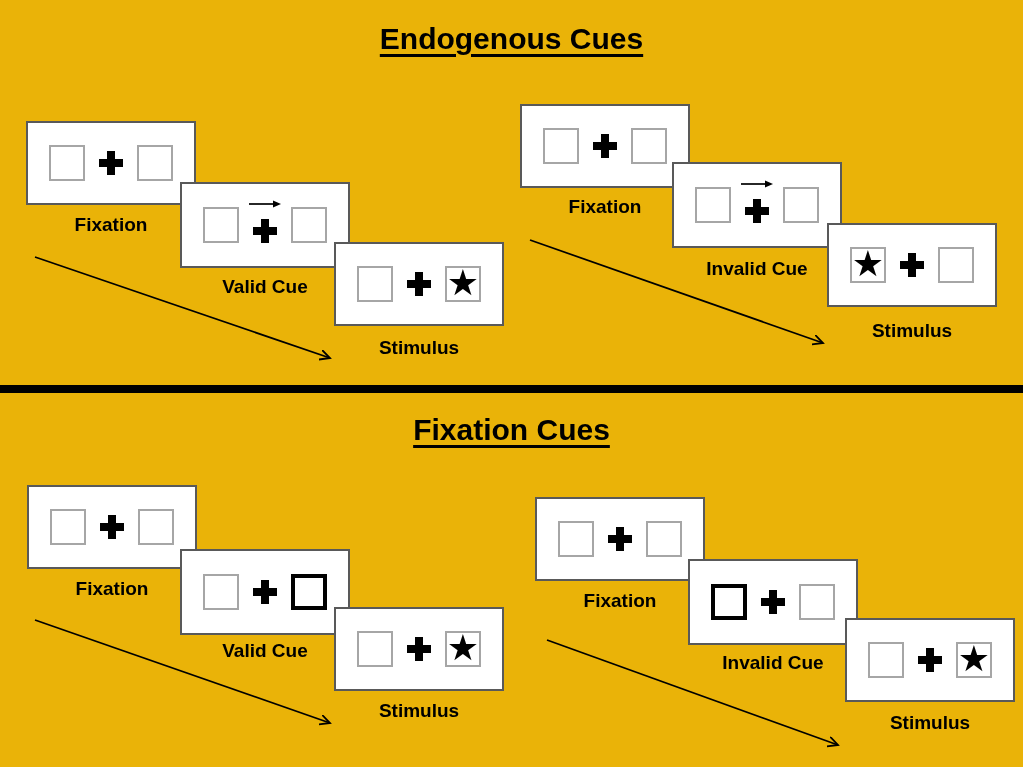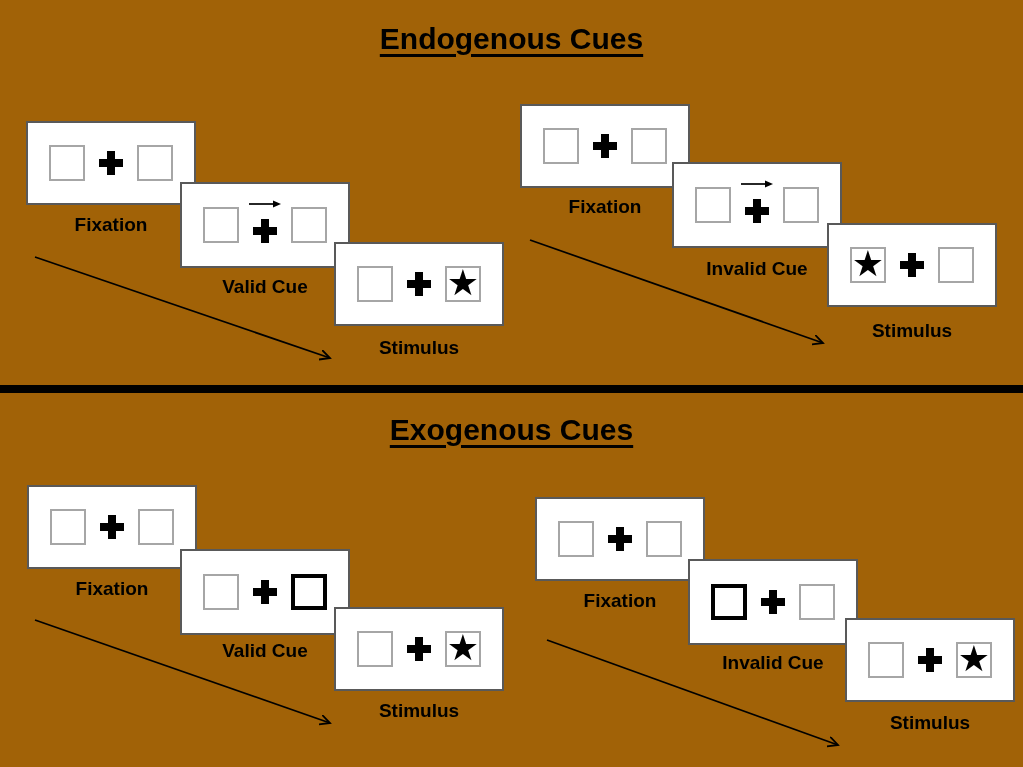--- a/index.html
+++ b/index.html
@@ -1,17 +1,17 @@
 <!DOCTYPE html>
 <html><head>
 <meta charset="utf-8">
 <style>
   html,body{margin:0;padding:0;background:#fff;}
   #page{
-    position:relative;width:1023px;height:767px;background:#a16207;overflow:hidden;
+    position:relative;width:1023px;height:767px;background:#eab308;overflow:hidden;
     font-family:"Liberation Sans",sans-serif;color:#000;
   }
   .section-title{
     position:absolute;left:0;width:1023px;text-align:center;
     font-size:30px;font-weight:bold;
     text-decoration:underline;text-decoration-thickness:3px;text-underline-offset:5px;
   }
   #arrow-overlay{position:absolute;left:0;top:0;z-index:0;}
   .divider{position:absolute;left:0;top:385px;width:1023px;height:8px;background:#000;}
   .panel{
@@ -111,21 +111,21 @@
     <div class="box box--left">
       <span class="star">★</span>
     </div>
     <div class="cross"></div>
     <div class="box box--right"></div>
   </div>
   <div class="panel-label" style="left:827px;top:320px">Stimulus</div>
 
   <div class="divider"></div>
 
-  <div class="section-title" style="top:413px">Exogenous Cues</div>
+  <div class="section-title" style="top:413px">Fixation Cues</div>
 
   <div class="panel" style="left:27px;top:485px">
     <div class="box box--left"></div>
     <div class="cross"></div>
     <div class="box box--right"></div>
   </div>
   <div class="panel-label" style="left:27px;top:578px">Fixation</div>
 
   <div class="panel z2" style="left:180px;top:549px">
     <div class="box box--left"></div>

